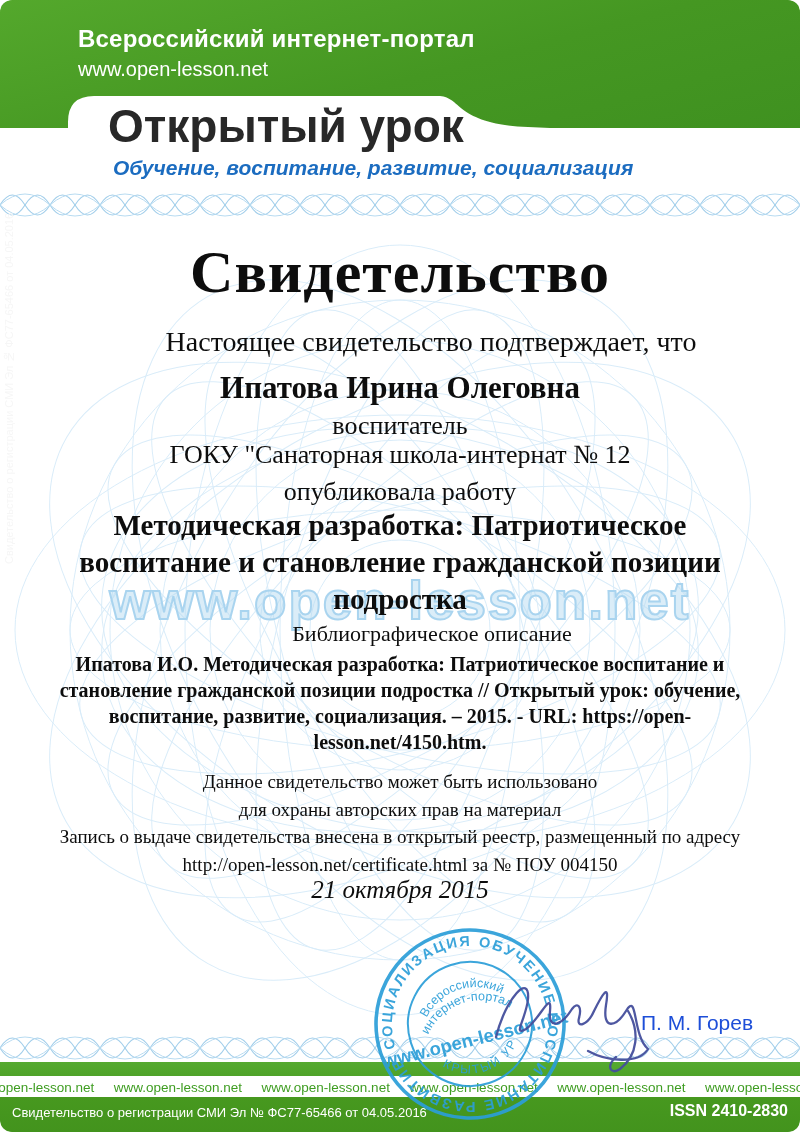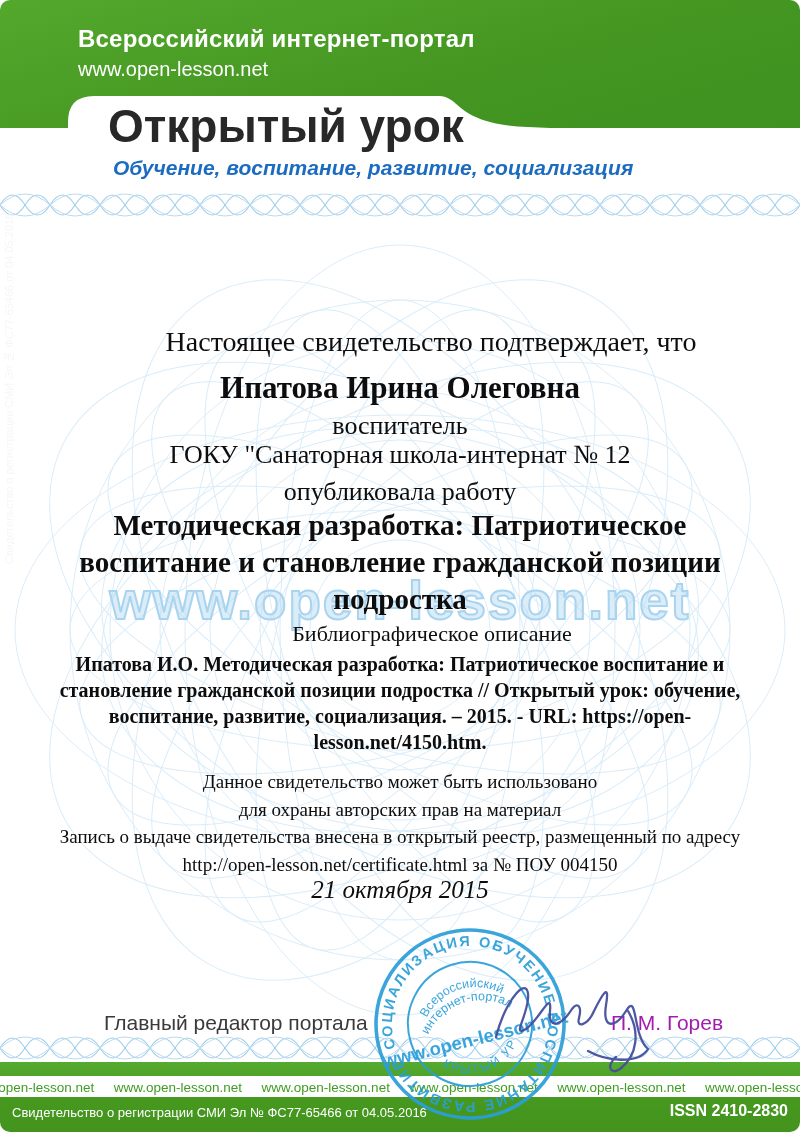--- a/index.html
+++ b/index.html
@@ -1,18 +1,18 @@
 <!DOCTYPE html>
 <html><head>
 <meta charset="utf-8">
 <style>
   html,body{margin:0;padding:0;background:#ffffff;}
   #page{
     position:relative;width:800px;height:1132px;overflow:hidden;background:#ffffff;
-    font-family:"Liberation Sans",sans-serif;border-radius:0;
+    font-family:"Liberation Sans",sans-serif;border-radius:12px;
   }
   .abs{position:absolute;}
 
   
   .header-green{
     left:0;top:0;width:800px;height:128px;
     background:linear-gradient(165deg,#54a82c 0%,#459722 55%,#3f9120 100%);
     border-radius:10px 10px 0 0;
   }
   .portal-title{left:78px;top:25px;color:#ffffff;font-size:24px;font-weight:bold;letter-spacing:.2px;}
@@ -40,21 +40,21 @@
     top:570px;font-size:53px;font-weight:bold;letter-spacing:2px;
     color:rgba(176,214,240,0.45);-webkit-text-stroke:2px #a9d4ef;
   }
   .biblio-heading{top:621px;font-size:22px;margin-left:32px;}
   .biblio-citation{top:651px;left:38px;width:724px;text-align:center;font-size:20px;font-weight:bold;line-height:1.3;}
   .info-note{top:768px;left:20px;width:760px;text-align:center;font-size:19px;line-height:1.45;white-space:pre-line;}
   .issue-date{top:876px;font-size:25px;font-style:italic;}
 
   
   .editor-label{left:104px;top:1011px;font-size:21px;color:#3a3a3a;}
-  .editor-name{left:611px;top:1011px;font-size:21px;color:#a21caf;}
+  .editor-name{left:641px;top:1011px;font-size:21px;color:#1d4ed8;}
 
   
   .footer-green{
     left:0;top:1062px;width:800px;height:70px;
     background:linear-gradient(180deg,#55aa30 0%,#47991f 45%,#43931d 100%);
     border-radius:0 0 10px 10px;
   }
   .footer-strip{left:0;top:1076px;width:800px;height:21px;background:#ffffff;overflow:hidden;}
   .footer-strip-inner{position:absolute;left:-34px;top:2px;white-space:nowrap;}
   .footer-strip-inner span{color:#3f9d22;font-size:13.5px;margin-right:15px;}
@@ -123,35 +123,35 @@
       <path d="M0 12 Q12.5 32 25 12 T50 12 T75 12 T100 12 T125 12 T150 12 T175 12 T200 12 T225 12 T250 12 T275 12 T300 12 T325 12 T350 12 T375 12 T400 12 T425 12 T450 12 T475 12 T500 12 T525 12 T550 12 T575 12 T600 12 T625 12 T650 12 T675 12 T700 12 T725 12 T750 12 T775 12 T800 12"></path>
     </g>
     <g fill="none" stroke="#b4d9f0" stroke-width="1" opacity="0.95">
       <path d="M0 12 Q25 -10 50 12 T100 12 T150 12 T200 12 T250 12 T300 12 T350 12 T400 12 T450 12 T500 12 T550 12 T600 12 T650 12 T700 12 T750 12 T800 12"></path>
       <path d="M0 12 Q25 34 50 12 T100 12 T150 12 T200 12 T250 12 T300 12 T350 12 T400 12 T450 12 T500 12 T550 12 T600 12 T650 12 T700 12 T750 12 T800 12"></path>
     </g>
   </svg>
 
   <div class="abs center watermark no-sel">www.open-lesson.net</div>
 
+  <div class="abs center serif cert-title">Свидетельство</div>
   <div class="abs center serif confirm-line">Настоящее свидетельство подтверждает, что</div>
   <div class="abs center serif recipient-name">Ипатова Ирина Олеговна</div>
   <div class="abs center serif recipient-role">воспитатель</div>
   <div class="abs center serif recipient-org">ГОКУ "Санаторная школа-интернат № 12</div>
   <div class="abs center serif action-line">опубликовала работу</div>
   <div class="abs serif work-title">Методическая разработка: Патриотическое воспитание и становление гражданской позиции подростка</div>
   <div class="abs center serif biblio-heading">Библиографическое описание</div>
   <div class="abs serif biblio-citation">Ипатова И.О. Методическая разработка: Патриотическое воспитание и становление гражданской позиции подростка // Открытый урок: обучение, воспитание, развитие, социализация. – 2015. - URL: https://open-lesson.net/4150.htm.</div>
   <div class="abs serif info-note">Данное свидетельство может быть использовано
 для охраны авторских прав на материал
 Запись о выдаче свидетельства внесена в открытый реестр, размещенный по адресу
 http://open-lesson.net/certificate.html за № ПОУ 004150</div>
   <div class="abs center serif issue-date">21 октября 2015</div>
 
-  <div class="abs editor-label">Главный редактор портала</div>
   <div class="abs editor-name">П. М. Горев</div>
 
   <svg class="abs band band-bottom" width="800" height="24" viewBox="0 0 800 24">
     <g fill="none" stroke="#9ccbe9" stroke-width="1.1" opacity="0.95">
       <path d="M0 12 Q12.5 -8 25 12 T50 12 T75 12 T100 12 T125 12 T150 12 T175 12 T200 12 T225 12 T250 12 T275 12 T300 12 T325 12 T350 12 T375 12 T400 12 T425 12 T450 12 T475 12 T500 12 T525 12 T550 12 T575 12 T600 12 T625 12 T650 12 T675 12 T700 12 T725 12 T750 12 T775 12 T800 12"></path>
       <path d="M0 12 Q12.5 32 25 12 T50 12 T75 12 T100 12 T125 12 T150 12 T175 12 T200 12 T225 12 T250 12 T275 12 T300 12 T325 12 T350 12 T375 12 T400 12 T425 12 T450 12 T475 12 T500 12 T525 12 T550 12 T575 12 T600 12 T625 12 T650 12 T675 12 T700 12 T725 12 T750 12 T775 12 T800 12"></path>
     </g>
     <g fill="none" stroke="#b4d9f0" stroke-width="1" opacity="0.95">
       <path d="M0 12 Q25 -10 50 12 T100 12 T150 12 T200 12 T250 12 T300 12 T350 12 T400 12 T450 12 T500 12 T550 12 T600 12 T650 12 T700 12 T750 12 T800 12"></path>
       <path d="M0 12 Q25 34 50 12 T100 12 T150 12 T200 12 T250 12 T300 12 T350 12 T400 12 T450 12 T500 12 T550 12 T600 12 T650 12 T700 12 T750 12 T800 12"></path>

